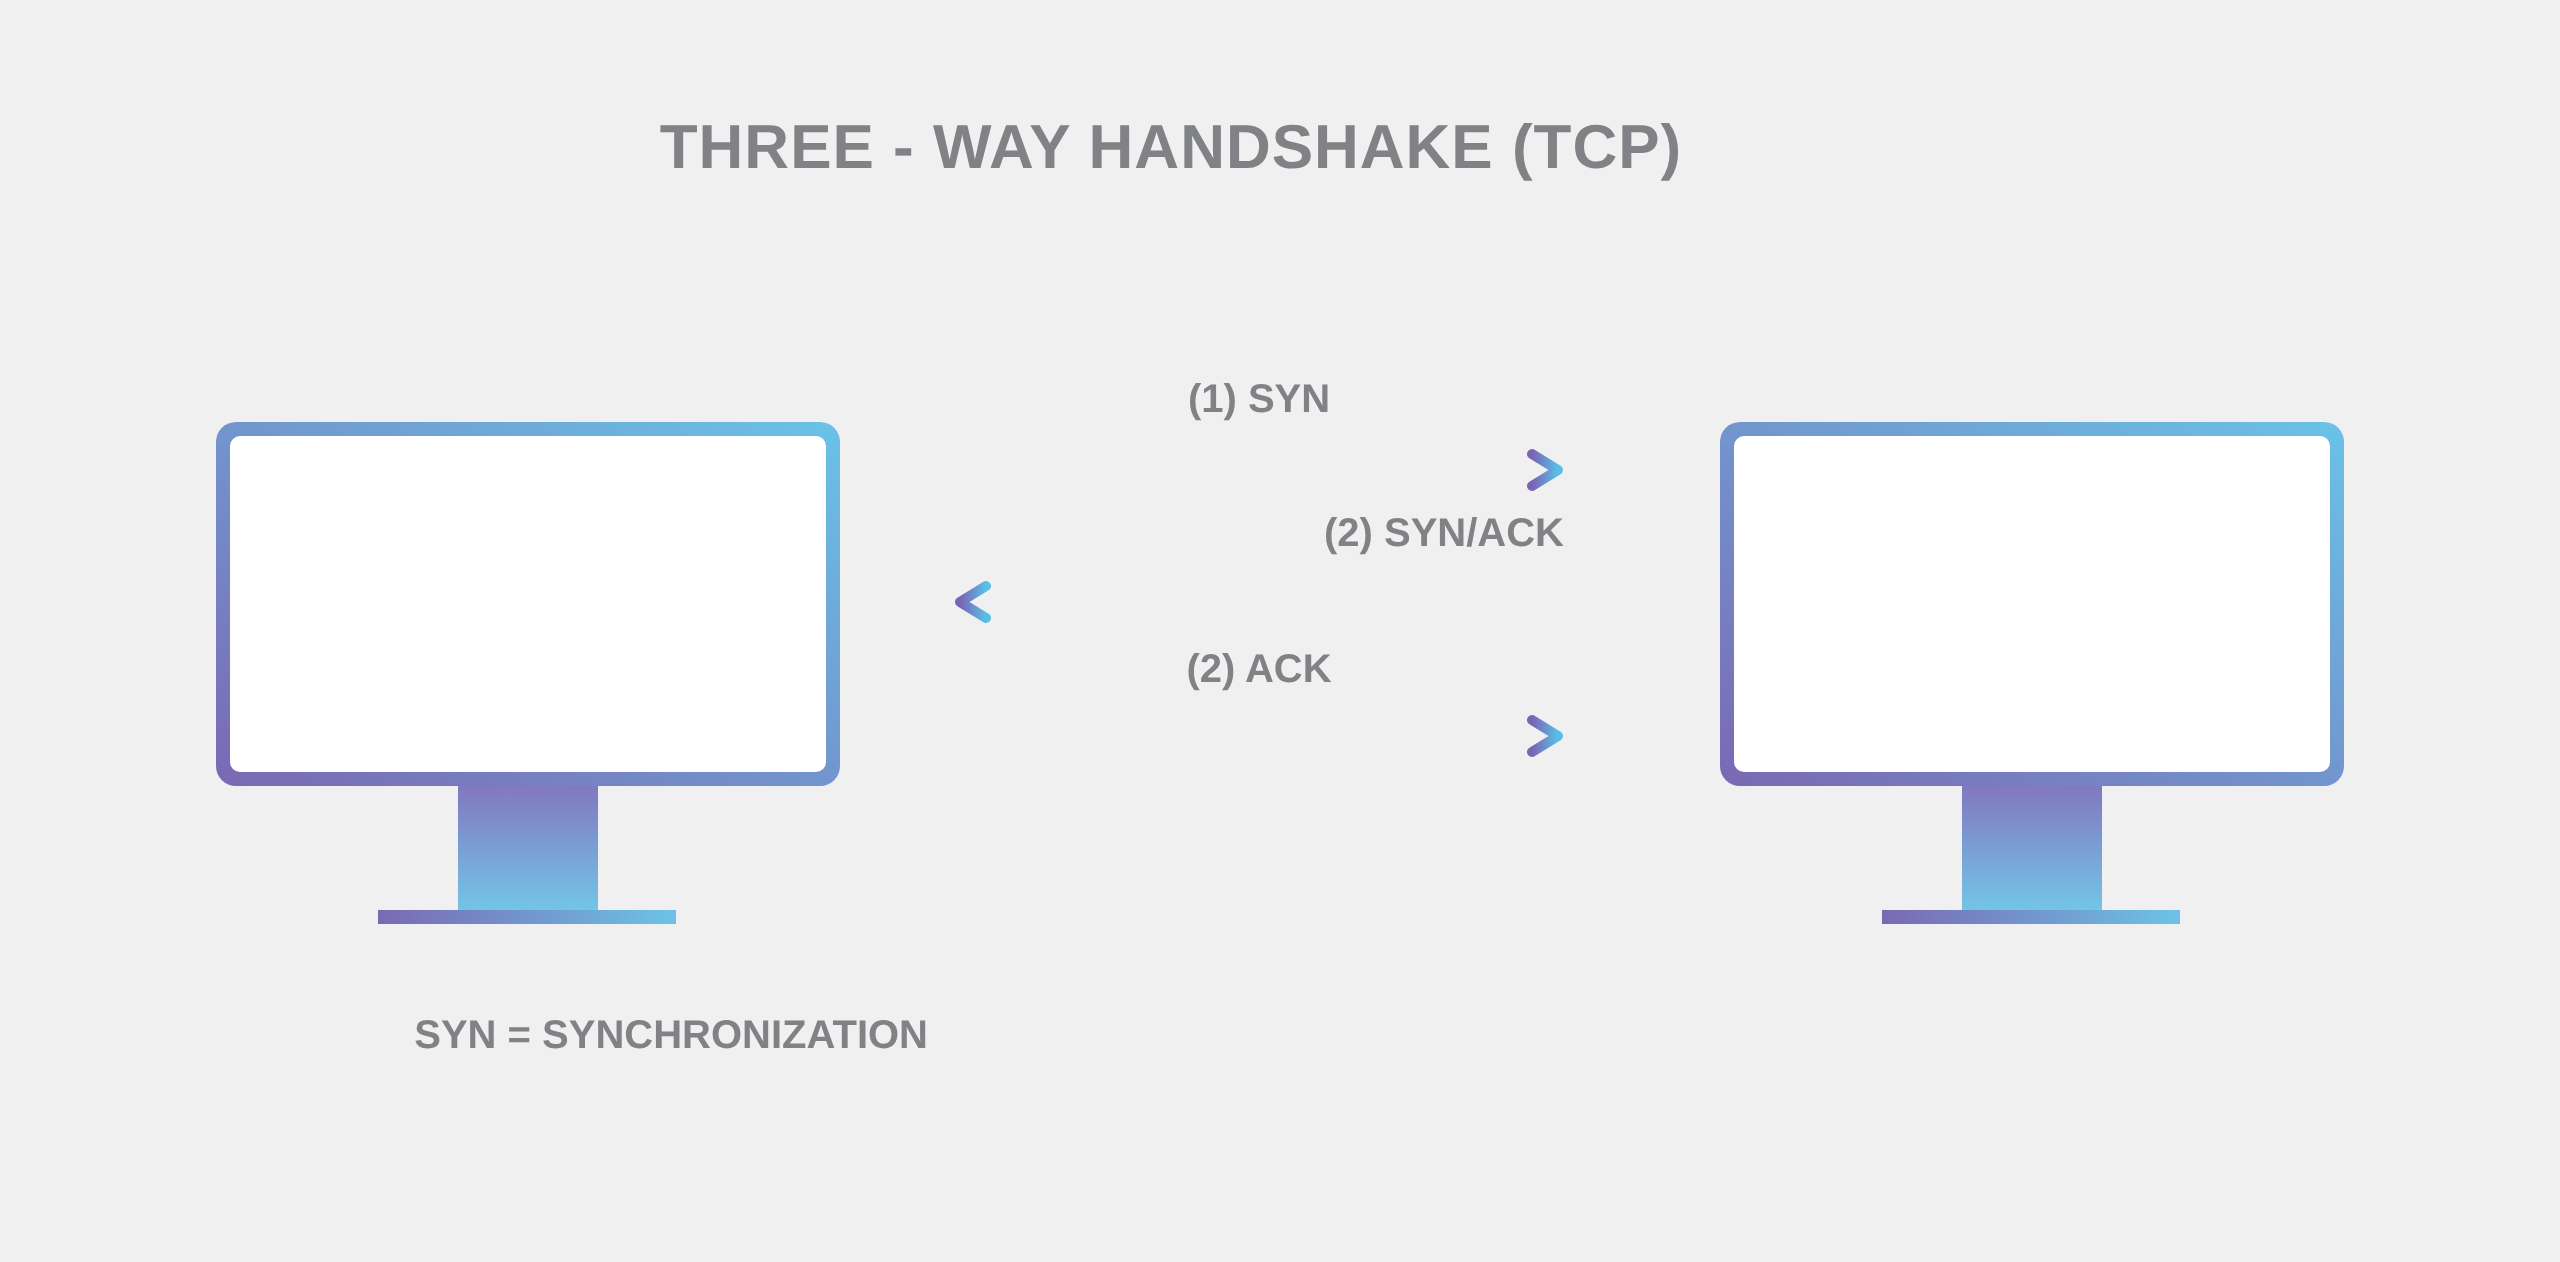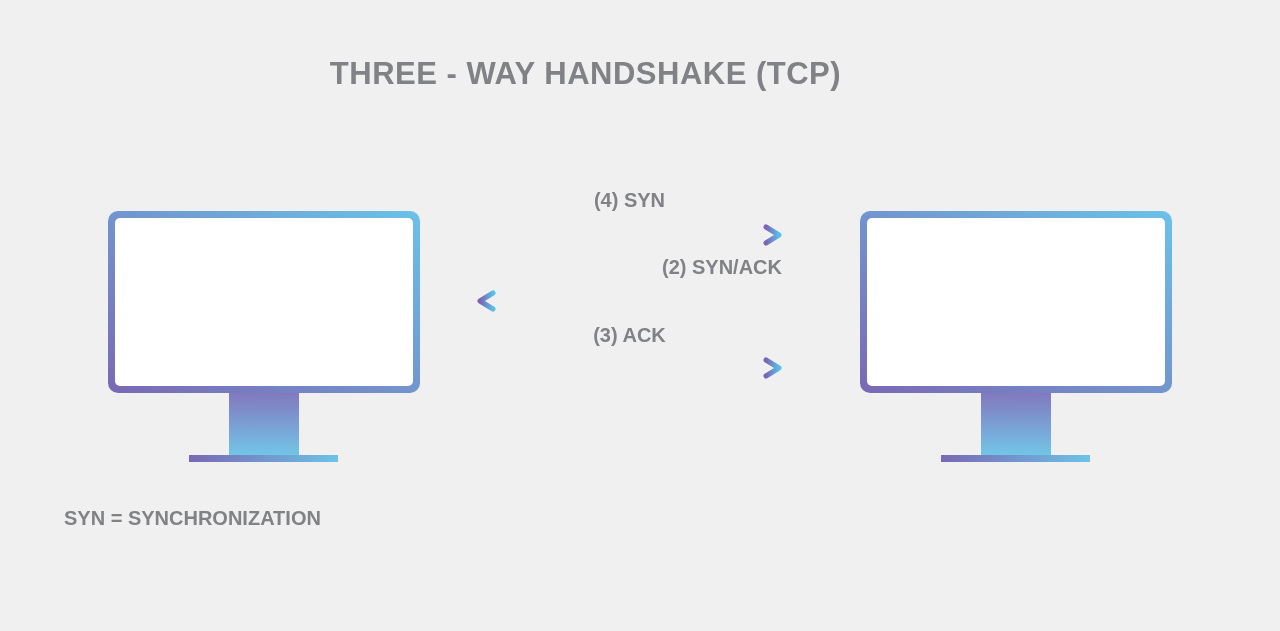--- a/index.html
+++ b/index.html
@@ -64,21 +64,21 @@
   .msg-label-3 { top: 324px; }
 
   .arrow-svg { position: absolute; left: 477px; width: 305px; height: 24px; }
   .arrow-1 { top: 223px; }
   .arrow-2 { top: 289px; }
   .arrow-3 { top: 356px; }
 
   
   .caption {
     position: absolute; top: 507px; width: 400px;
-    text-align: left;
+    text-align: right;
     font-size: 20px;
     font-weight: bold;
     color: #808285;
   }
   .caption-left  { left: 64px; }
   .caption-right { left: 816px; }
 </style>
 </head>
 <body>
 
@@ -95,21 +95,21 @@
   </div>
 
   <div class="monitor monitor-right">
     <div class="screen-frame">
       <div class="screen-inner"></div>
     </div>
     <div class="stand-neck"></div>
     <div class="stand-base"></div>
   </div>
 
-  <div class="msg-label msg-label-1">(4) SYN</div>
+  <div class="msg-label msg-label-1">(1) SYN</div>
   <svg class="arrow-svg arrow-1" viewBox="0 0 305 24">
     <defs>
       <linearGradient id="grad-a1" x1="0" y1="0" x2="1" y2="0">
         <stop offset="0" stop-color="#7a63b3"></stop>
           <stop offset="1" stop-color="#58c0e8"></stop>
       </linearGradient>
     </defs>
     <path d="M2 12 H 295" stroke="url(#grad-a1)" stroke-width="4" stroke-linecap="round" fill="none"></path>
     <path d="M289 4 L 302 12 L 289 20" stroke="url(#grad-a1)" stroke-width="5" fill="none" stroke-linecap="round" stroke-linejoin="round"></path>
   </svg>
@@ -119,21 +119,21 @@
     <defs>
       <linearGradient id="grad-a2" x1="0" y1="0" x2="1" y2="0">
         <stop offset="0" stop-color="#7a63b3"></stop>
           <stop offset="1" stop-color="#58c0e8"></stop>
       </linearGradient>
     </defs>
     <path d="M10 12 H 303" stroke="url(#grad-a2)" stroke-width="4" stroke-linecap="round" fill="none"></path>
     <path d="M16 4 L 3 12 L 16 20" stroke="url(#grad-a2)" stroke-width="5" fill="none" stroke-linecap="round" stroke-linejoin="round"></path>
   </svg>
 
-  <div class="msg-label msg-label-3">(3) ACK</div>
+  <div class="msg-label msg-label-3">(2) ACK</div>
   <svg class="arrow-svg arrow-3" viewBox="0 0 305 24">
     <defs>
       <linearGradient id="grad-a3" x1="0" y1="0" x2="1" y2="0">
         <stop offset="0" stop-color="#7a63b3"></stop>
           <stop offset="1" stop-color="#58c0e8"></stop>
       </linearGradient>
     </defs>
     <path d="M2 12 H 295" stroke="url(#grad-a3)" stroke-width="4" stroke-linecap="round" fill="none"></path>
     <path d="M289 4 L 302 12 L 289 20" stroke="url(#grad-a3)" stroke-width="5" fill="none" stroke-linecap="round" stroke-linejoin="round"></path>
   </svg>

